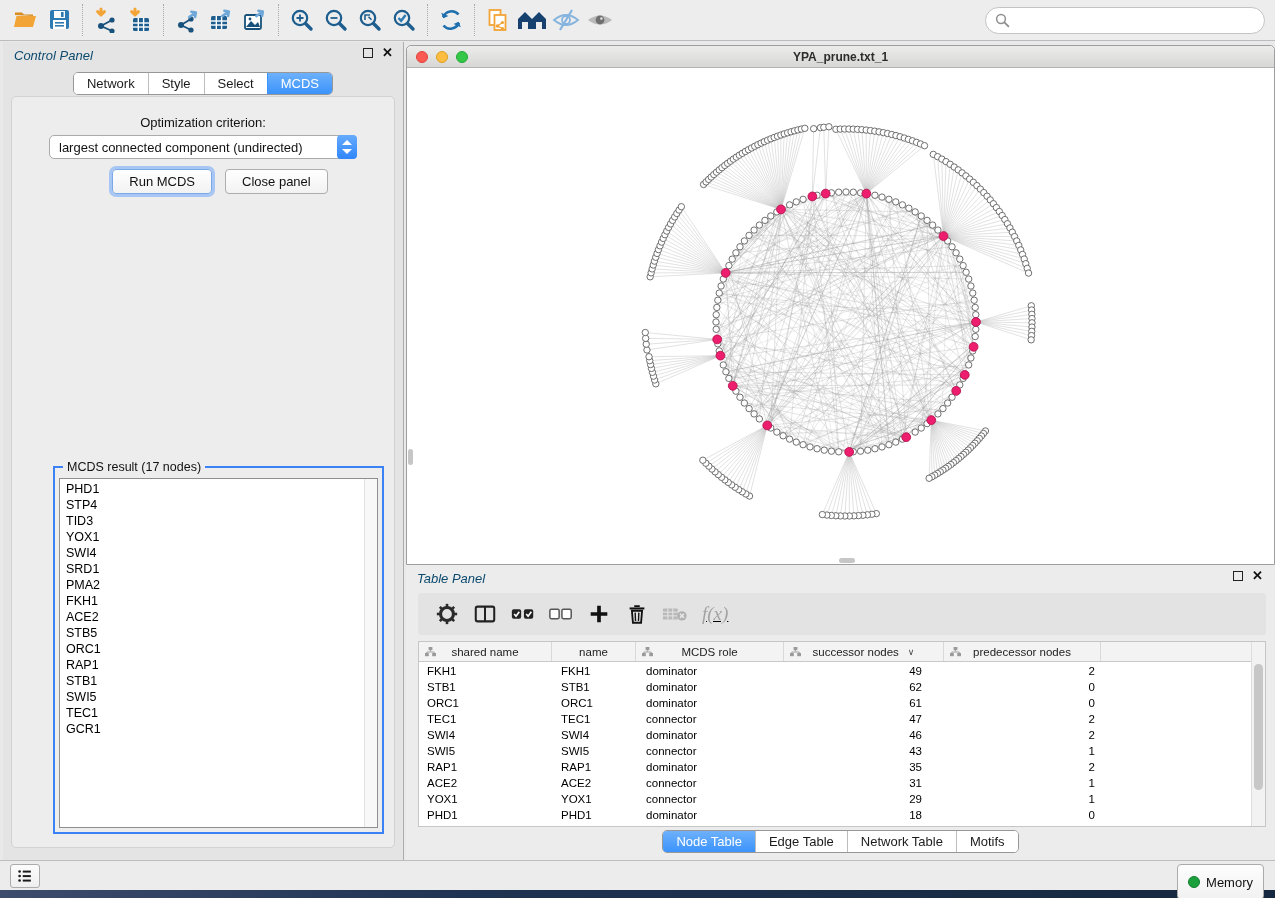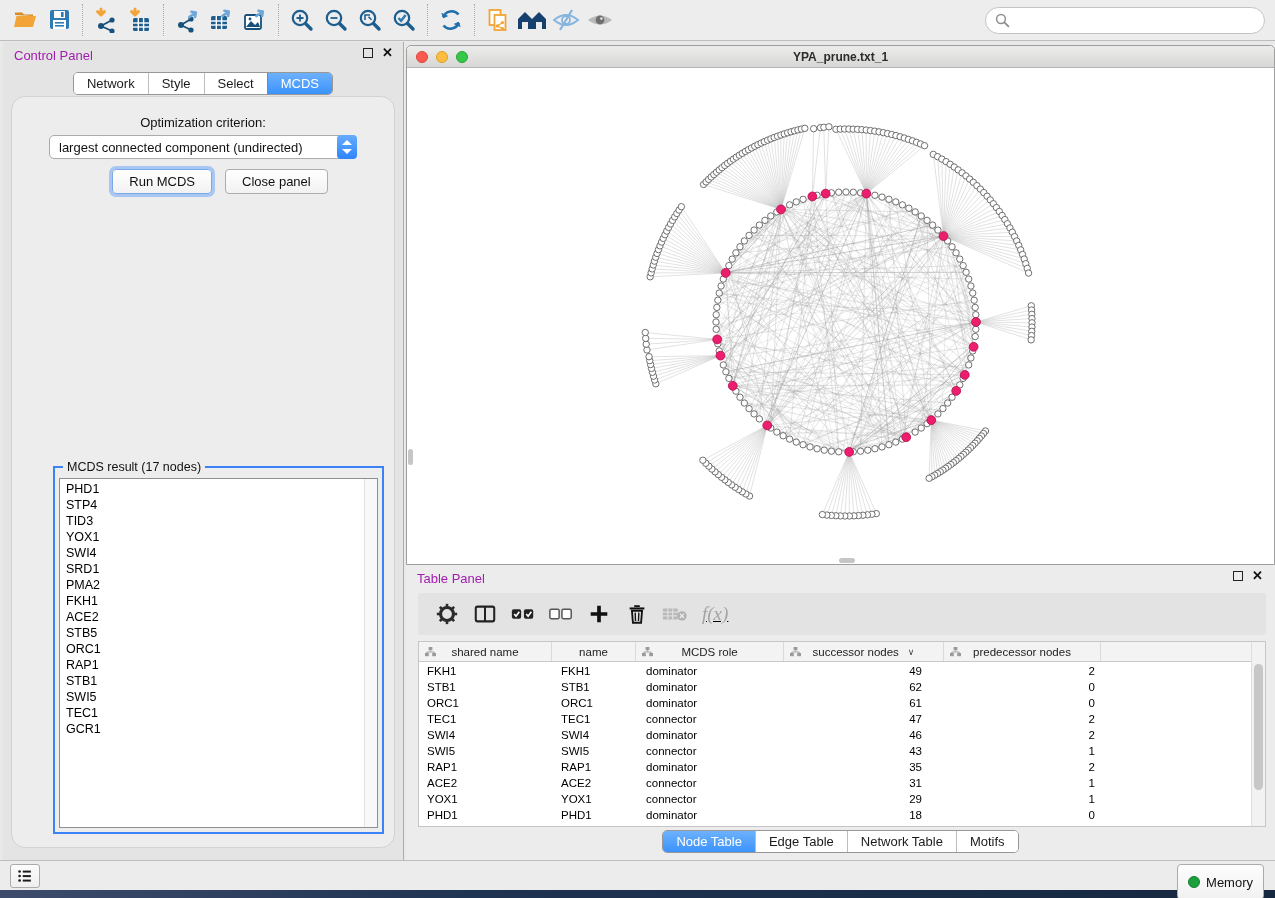--- a/index.html
+++ b/index.html
@@ -15,33 +15,33 @@
   .tb-icon { width:34px; height:30px; display:flex; align-items:center; justify-content:center; cursor:default; }
   .tb-sep { width:1px; height:32px; border-left:1px dotted #a9a9a9; margin:0 6px; }
   .search-box { position:absolute; right:10px; top:7px; width:280px; height:27px; background:#fff;
     border:1px solid #c3c3c3; border-radius:14px; display:flex; align-items:center; padding-left:9px; }
   .search-box input { border:none; outline:none; flex:1; font-size:13px; background:transparent; margin-left:6px; }
 
   
   .control-panel { position:absolute; left:3px; top:42px; width:401px; height:818px; background:#e4e4e4;
     border-right:1px solid #adadad; }
   .panel-header { position:absolute; left:0; top:0; right:0; height:26px; }
-  .panel-title { position:absolute; left:11px; top:6px; font-size:13px; color:#a21caf; }
+  .panel-title { position:absolute; left:11px; top:6px; font-size:13px; color:#0c4a6e;font-style:italic; }
   .panel-btns { position:absolute; right:10px; top:6px; display:flex; gap:9px; align-items:center; }
   .float-ic { width:10px; height:10px; border:1.6px solid #222; background:transparent; }
   .close-ic { font-size:13px; font-weight:bold; color:#111; line-height:10px; }
 
   .seg-tabs { display:inline-flex; border:1px solid #979797; border-radius:5px; overflow:hidden; background:#fff; }
   .seg-tab { padding:3px 13px; font-size:13px; color:#1b1b1b; background:#fff; border-left:1px solid #bdbdbd; cursor:default; }
   .seg-tab:first-child { border-left:none; }
   .seg-tab.active { background:linear-gradient(#6db1fc,#3b93fb); color:#fff; border-left-color:#3b93fb; }
   .cp-tabs-wrap { position:absolute; top:30px; left:0; right:0; text-align:center; }
 
   .cp-card { position:absolute; left:8px; right:8px; top:54px; bottom:12px; background:#ededed;
-    border:1px solid #d2d2d2; border-radius:14px; }
+    border:1px solid #d2d2d2; border-radius:5px; }
   .opt-label { position:absolute; top:18px; left:0; right:0; text-align:center; font-size:13px; color:#111; }
   .criterion-select { position:absolute; left:37px; right:37px; top:38px; height:24px; background:#fff;
     border:1px solid #ababab; border-radius:5px; display:flex; align-items:center; }
   .criterion-select .val { flex:1; font-size:13px; padding-left:9px; color:#111; white-space:nowrap; }
   .stepper { width:20px; height:24px; margin-right:-1px; border-radius:4px;
     background:linear-gradient(#66abfd,#2f86fb); position:relative; }
   .stepper .up, .stepper .dn { position:absolute; left:5px; width:0; height:0; border-left:5px solid transparent; border-right:5px solid transparent; }
   .stepper .up { top:5px; border-bottom:5px solid #fff; }
   .stepper .dn { bottom:5px; border-top:5px solid #fff; }
   .btn-row { position:absolute; top:72px; left:0; right:0; display:flex; justify-content:center; gap:13px; }

